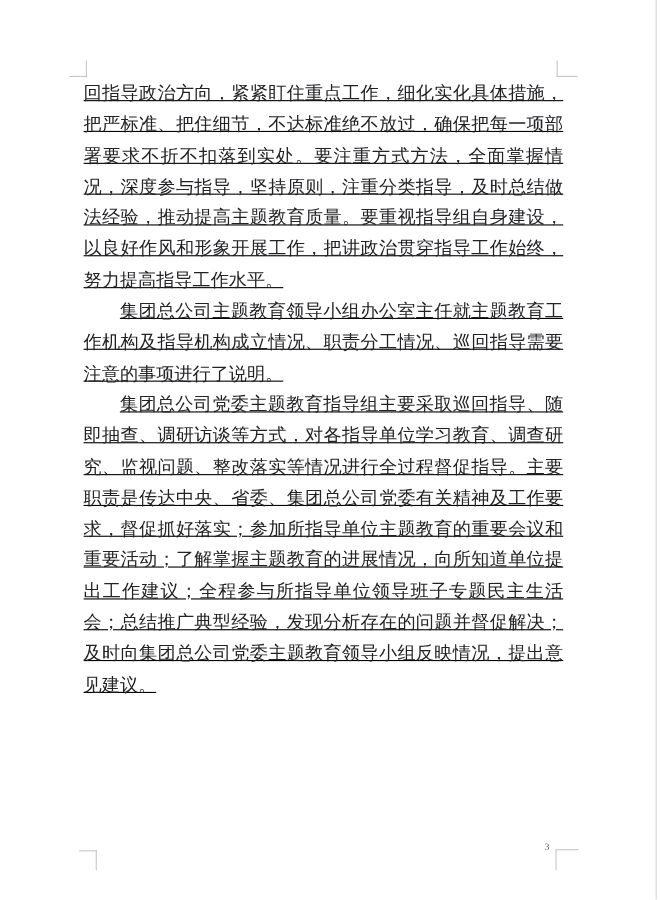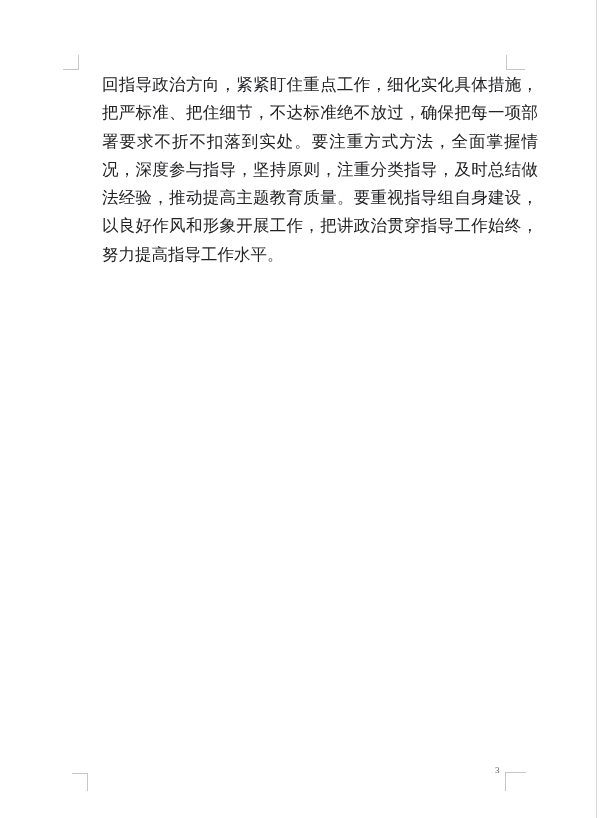--- a/index.html
+++ b/index.html
@@ -38,23 +38,24 @@
     position: absolute;
     left: 495px;
     top: 764px;
     font-size: 9px;
     line-height: 12px;
     color: #5a5a6a;
     font-family: "Liberation Serif", serif;
   }
   .doc-body {
     position: absolute;
-    left: 102px;
+    left: 76px;
     top: 71px;
     width: 436px;
+    text-decoration: underline;
   }
   .doc-body p.para {
     margin: 0;
     font-size: 16.5px;
     line-height: 28.3px;
     color: #222226;
     text-align: justify;
     text-justify: inter-ideograph;
     word-break: break-all;
   }
@@ -69,16 +70,18 @@
 
   <span class="crop-mark crop-tl"></span>
   <span class="crop-mark crop-tr"></span>
   <span class="crop-mark crop-bl"></span>
   <span class="crop-mark crop-br"></span>
 
   <span class="page-number">3</span>
 
   <div class="doc-body">
       <p class="para">回指导政治方向，紧紧盯住重点工作，细化实化具体措施，把严标准、把住细节，不达标准绝不放过，确保把每一项部署要求不折不扣落到实处。要注重方式方法，全面掌握情况，深度参与指导，坚持原则，注重分类指导，及时总结做法经验，推动提高主题教育质量。要重视指导组自身建设，以良好作风和形象开展工作，把讲政治贯穿指导工作始终，努力提高指导工作水平。</p>
+      <p class="para indent">集团总公司主题教育领导小组办公室主任就主题教育工作机构及指导机构成立情况、职责分工情况、巡回指导需要注意的事项进行了说明。</p>
+      <p class="para indent">集团总公司党委主题教育指导组主要采取巡回指导、随即抽查、调研访谈等方式，对各指导单位学习教育、调查研究、监视问题、整改落实等情况进行全过程督促指导。主要职责是传达中央、省委、集团总公司党委有关精神及工作要求，督促抓好落实；参加所指导单位主题教育的重要会议和重要活动；了解掌握主题教育的进展情况，向所知道单位提出工作建议；全程参与所指导单位领导班子专题民主生活会；总结推广典型经验，发现分析存在的问题并督促解决；及时向集团总公司党委主题教育领导小组反映情况，提出意见建议。</p>
     </div>
 
   <div class="page-edge-right"></div>
 </div>
 
 </body></html>

